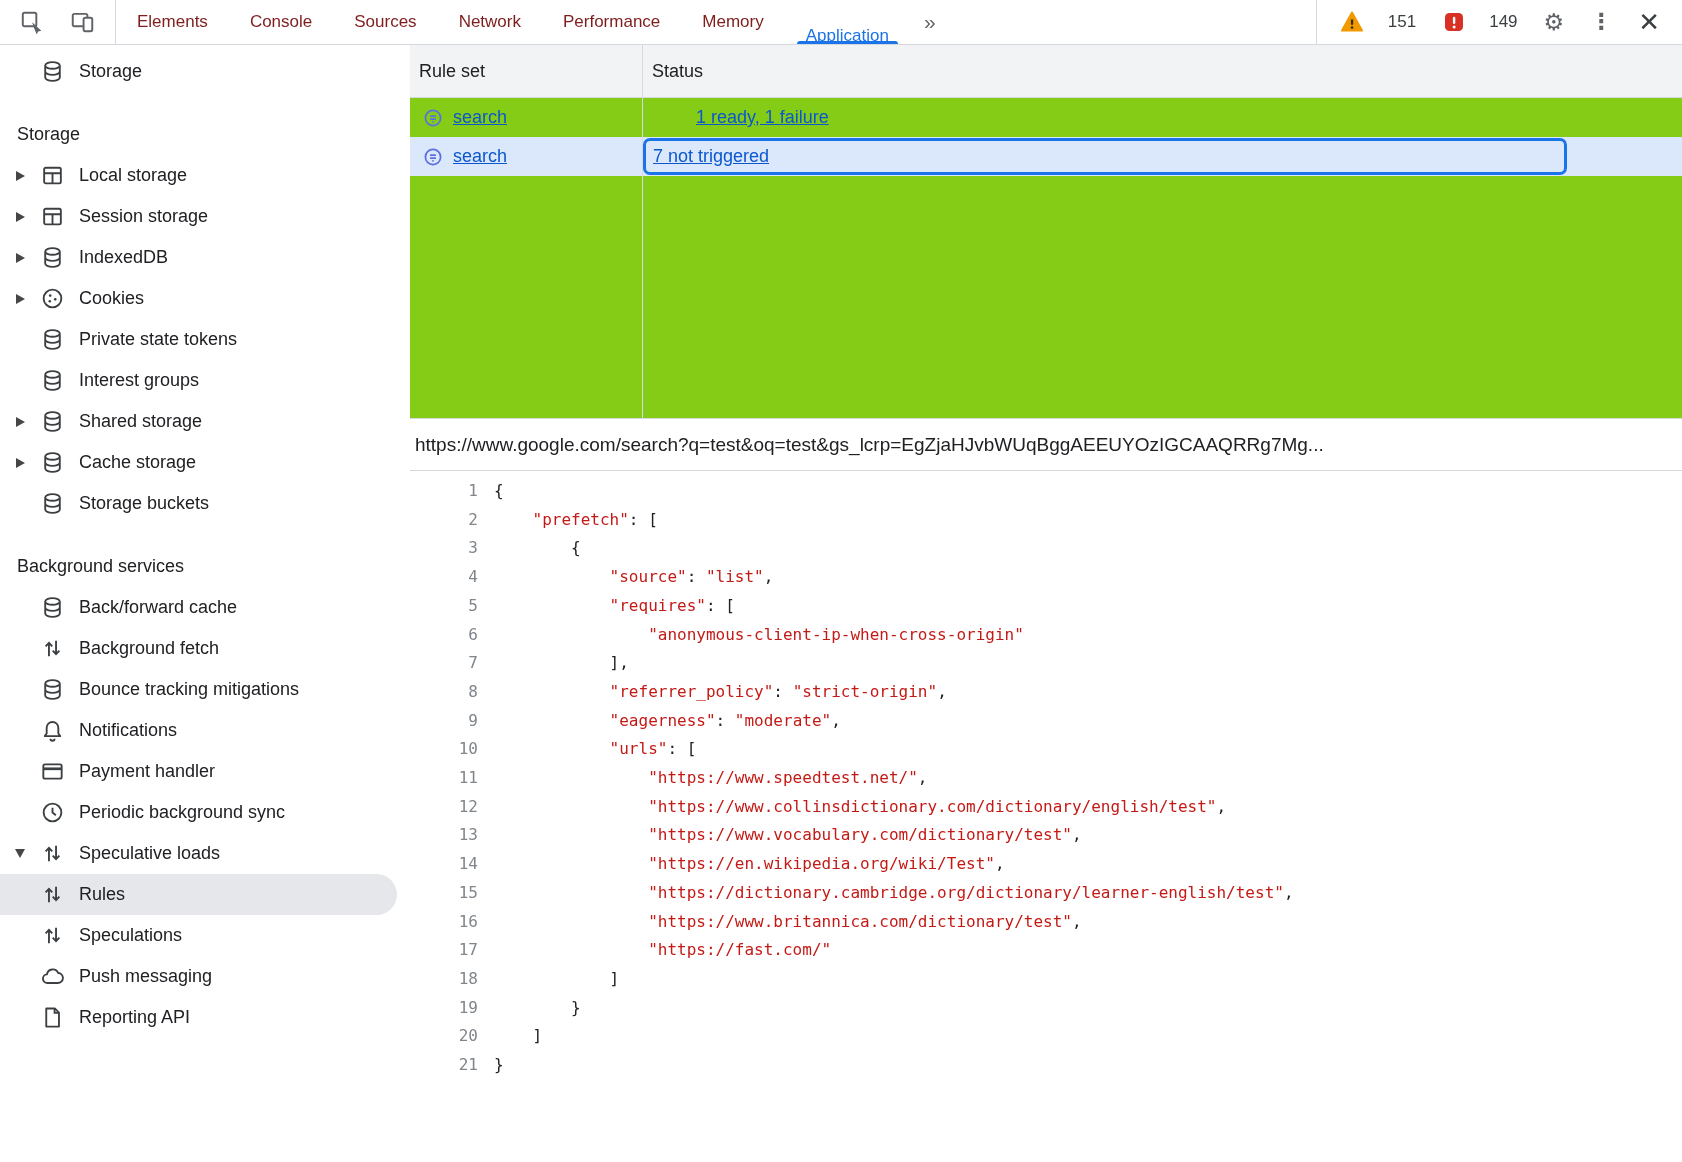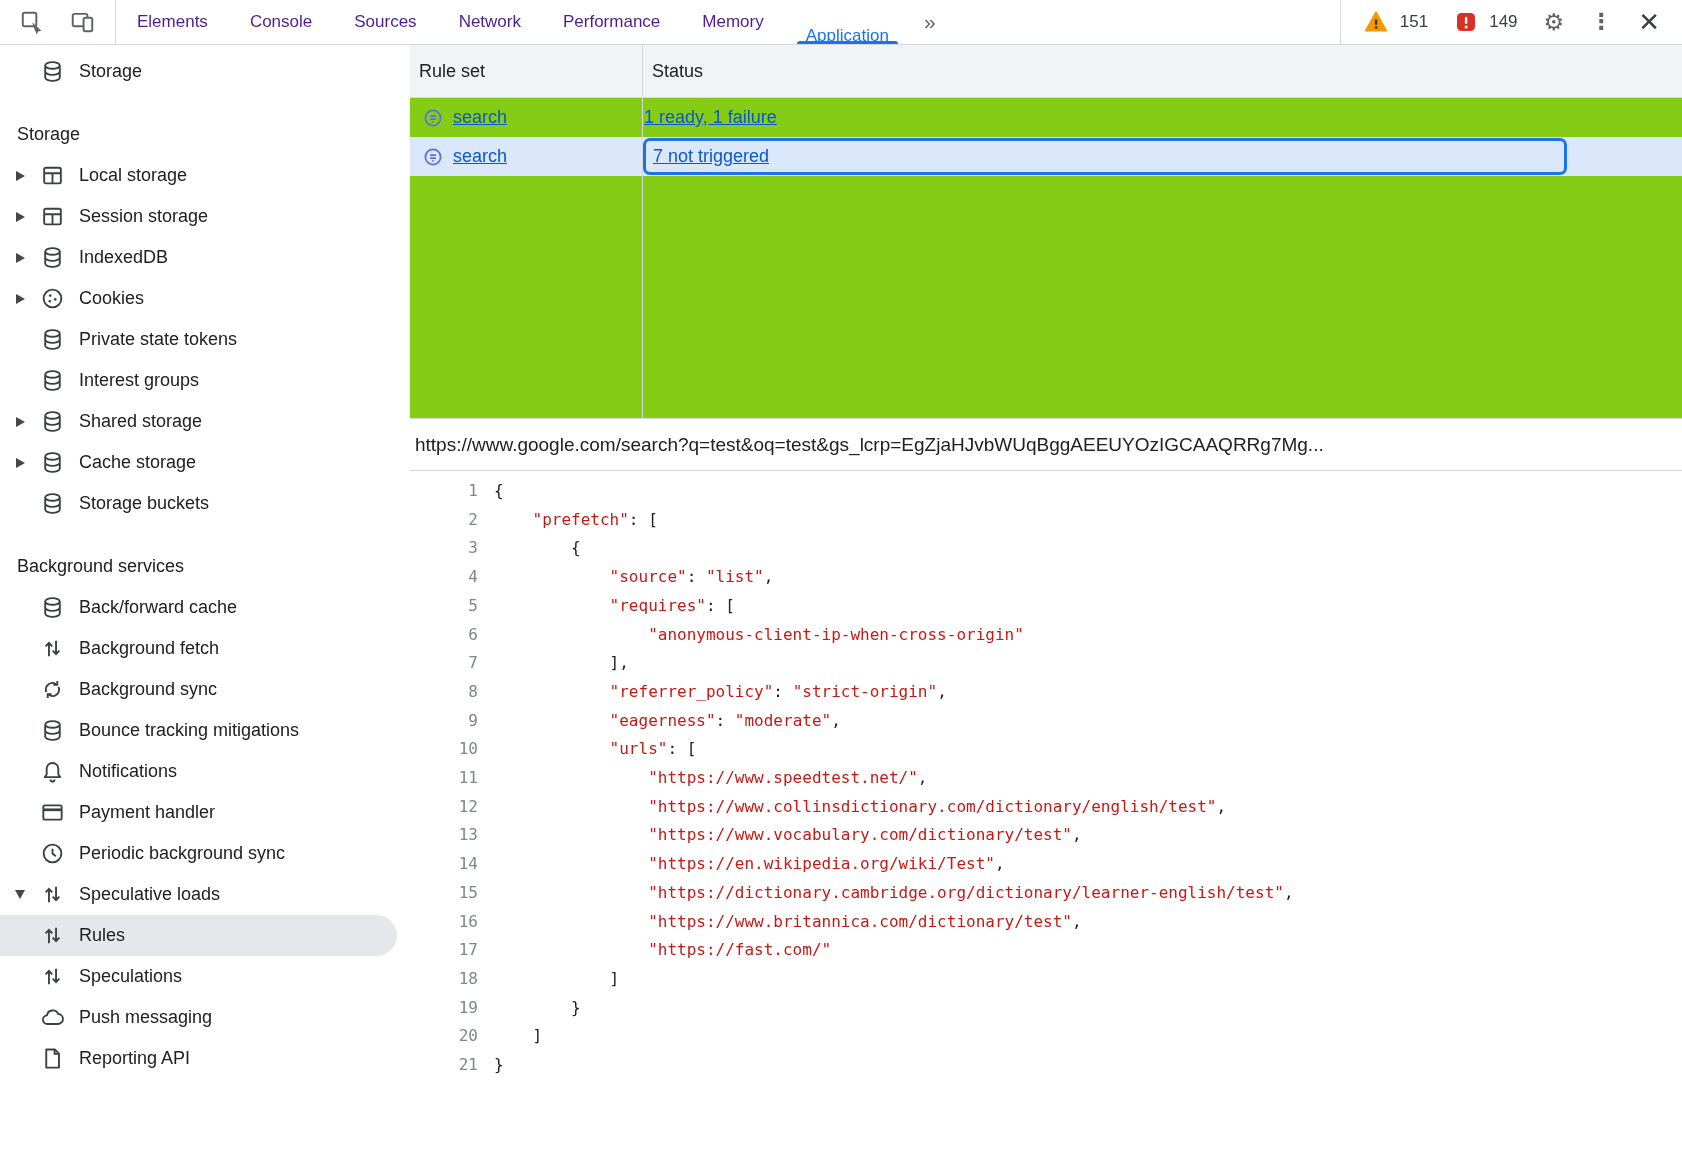--- a/index.html
+++ b/index.html
@@ -10,28 +10,28 @@
   }
 
   
   .toolbar { position: absolute; top: 0; left: 0; width: 1682px; height: 45px;
     border-bottom: 1px solid #d5d8dc; display: flex; align-items: stretch; background: #fff; }
   .tb-icons { display: flex; align-items: center; gap: 24px; padding: 0 19px; }
   .tb-icons svg { display: block; }
   .tb-sep { width: 1px; background: #d5d8dc; }
   .tabs { display: flex; align-items: stretch; }
   .tab { display: flex; align-items: center; padding: 0 21px; font-size: 17px;
-    color: #4c1d95; position: relative; white-space: nowrap; cursor: default; }
+    color: #7f1d1d; position: relative; white-space: nowrap; cursor: default; }
   .tab.active { color: #1a73e8; margin-top: 28px; }
   .tab.active::after { content: ""; position: absolute; left: 12px; right: 12px; bottom: 0;
     height: 3px; background: #1a73e8; border-radius: 3px 3px 0 0; }
   .more-tabs { display: flex; align-items: center; padding: 0 14px; font-size: 21px; color: #5f6368; }
   .tb-right { margin-left: auto; display: flex; align-items: center; gap: 26px;
     padding: 0 22px; border-left: 1px solid #d5d8dc; }
-  .badge { display: flex; align-items: center; gap: 11px; font-size: 17px; color: #3c4043; }
+  .badge { display: flex; align-items: center; gap: 23px; font-size: 17px; color: #3c4043; }
   .badge svg { display: block; }
   .tb-glyph { font-size: 23px; color: #5f6368; line-height: 1; }
   .kebab-glyph { font-size: 22px; font-weight: bold; color: #5f6368; line-height: 1; }
   .close-glyph { font-size: 26px; color: #3c4043; line-height: 1; }
 
   
   .sidebar { position: absolute; top: 45px; left: 0; width: 419px; bottom: 0;
     border-right: 3px solid #c4b5fd; background: #fff; overflow: hidden; padding-top: 6px; }
   .side-row { display: flex; align-items: center; height: 41px; font-size: 18px; color: #202124; cursor: default; }
   .side-row.indent { }
@@ -51,21 +51,21 @@
 
   .rules-pane { position: absolute; top: 0; left: 0; right: 0; height: 373px; background: #84cc16; }
   .rp-header { display: flex; height: 53px; background: #f1f3f4; border-bottom: 1px solid #d5d8dc;
     font-size: 18px; align-items: center; color: #202124; }
   .col-rule { width: 232px; flex: none; padding-left: 9px; }
   .col-status { flex: 1; padding-left: 10px; }
   .rp-row { display: flex; height: 39px; align-items: stretch; font-size: 18px; }
   .rp-row.selected { background: #dbe7fb; }
   .cell { display: flex; align-items: center; }
   .cell-rule { width: 232px; flex: none; padding-left: 12px; gap: 9px; }
-  .cell-status { flex: 1; padding-left: 2px; }
+  .cell-status { flex: 1; padding-left: 10px; margin-left: 44px; }
   .cell-status.focused { border: 3px solid #1a73e8; border-radius: 7px;
     margin: 1px 115px 1px 1px; padding-left: 7px; }
   .col-divider { position: absolute; left: 232px; top: 0; height: 373px; width: 1px;
     background: #d5d8dc; }
   a.dt-link { color: #0b57d0; text-decoration: underline; cursor: pointer; }
   .ruleset-icon { width: 22px; height: 22px; margin-right: 0; }
 
   .url-bar { position: absolute; top: 373px; left: 0; right: 0; height: 53px;
     border-top: 1px solid #d5d8dc; border-bottom: 1px solid #d5d8dc;
     display: flex; align-items: center; padding-left: 5px; font-size: 19px;
@@ -258,30 +258,20 @@
     </div>
     <div class="side-row">
       <span class="expander"></span>
       <span class="side-icon">
         <svg viewBox="0 0 24 24">
           <path d="M8.6 19.5V6.8M5.4 10 8.6 6.5 11.8 10" fill="none" stroke="currentColor" stroke-width="1.8"></path>
           <path d="M15.4 4.5v12.7M12.2 14l3.2 3.5 3.2-3.5" fill="none" stroke="currentColor" stroke-width="1.8"></path>
         </svg>
       </span>
       <span>Background fetch</span>
-    </div>
-    <div class="side-row">
-      <span class="expander"></span>
-      <span class="side-icon">
-        <svg viewBox="0 0 24 24">
-          <path d="M6.2 14.5A6.2 6.2 0 0 1 16 7.4M17.8 9.5A6.2 6.2 0 0 1 8 16.6" fill="none" stroke="currentColor" stroke-width="1.8"></path>
-          <path d="M16.6 3.9v3.7h-3.7M7.4 20.1v-3.7h3.7" fill="none" stroke="currentColor" stroke-width="1.8"></path>
-        </svg>
-      </span>
-      <span>Background sync</span>
     </div>
     <div class="side-row">
       <span class="expander"></span>
       <span class="side-icon">
         <svg viewBox="0 0 24 24">
           <path d="M5 6.2c0-1.8 3.1-3.2 7-3.2s7 1.4 7 3.2-3.1 3.2-7 3.2-7-1.4-7-3.2zM5 6.2v11.6c0 1.8 3.1 3.2 7 3.2s7-1.4 7-3.2V6.2M5 12c0 1.8 3.1 3.2 7 3.2s7-1.4 7-3.2" fill="none" stroke="currentColor" stroke-width="1.8"></path>
         </svg>
       </span>
       <span>Bounce tracking mitigations</span>
     </div>

